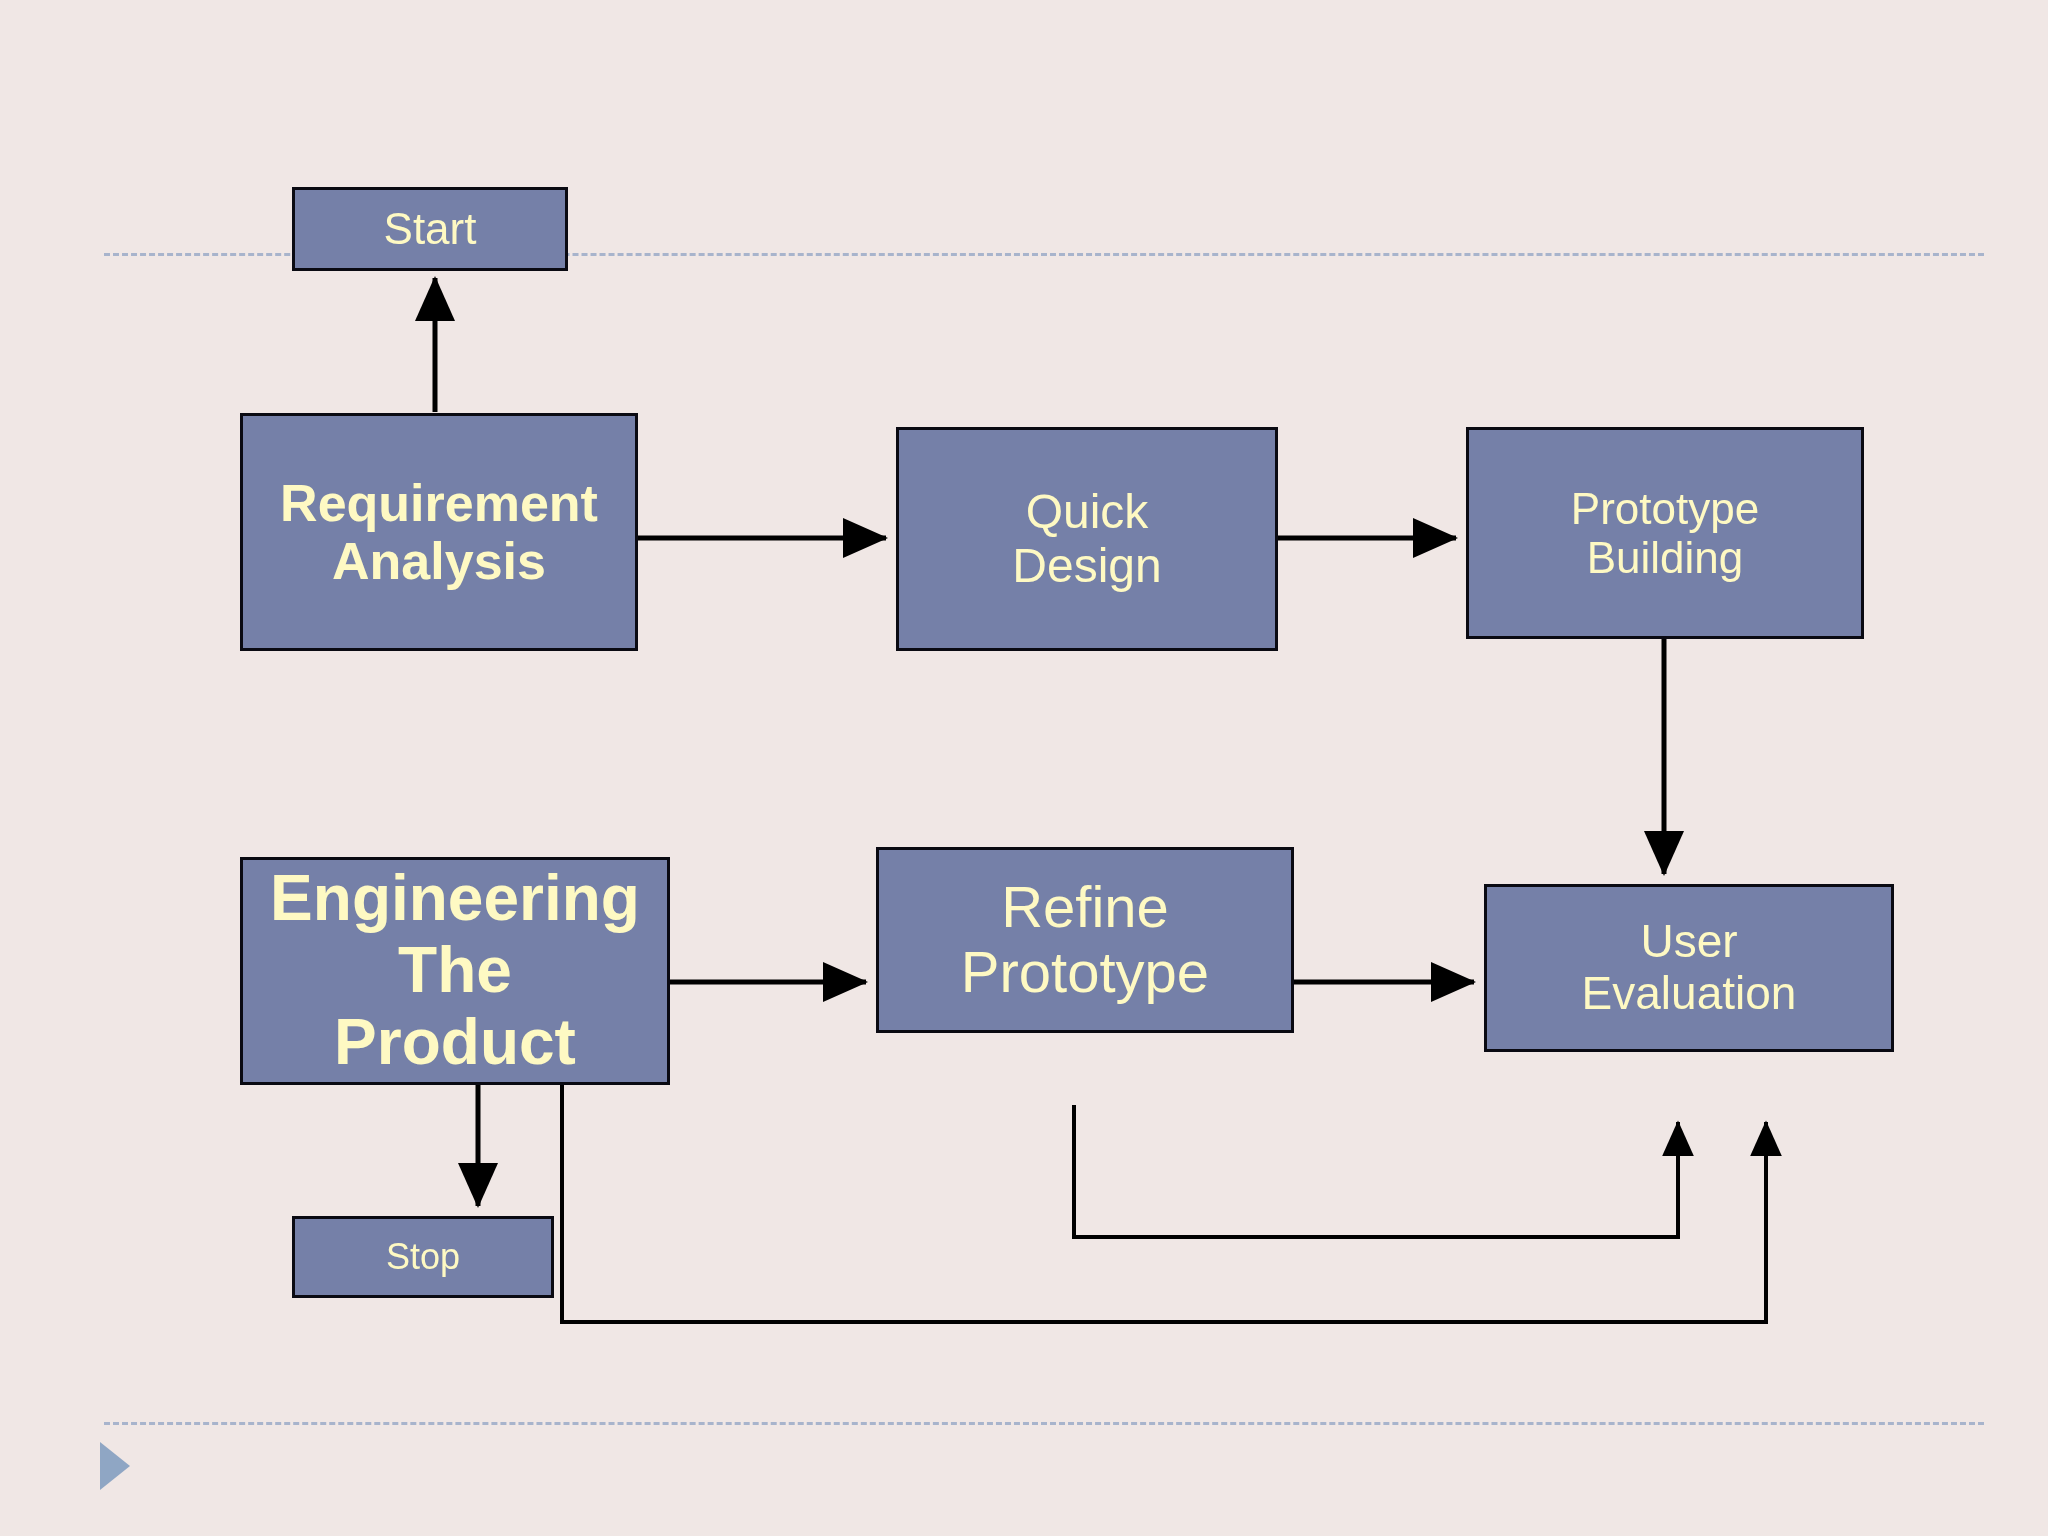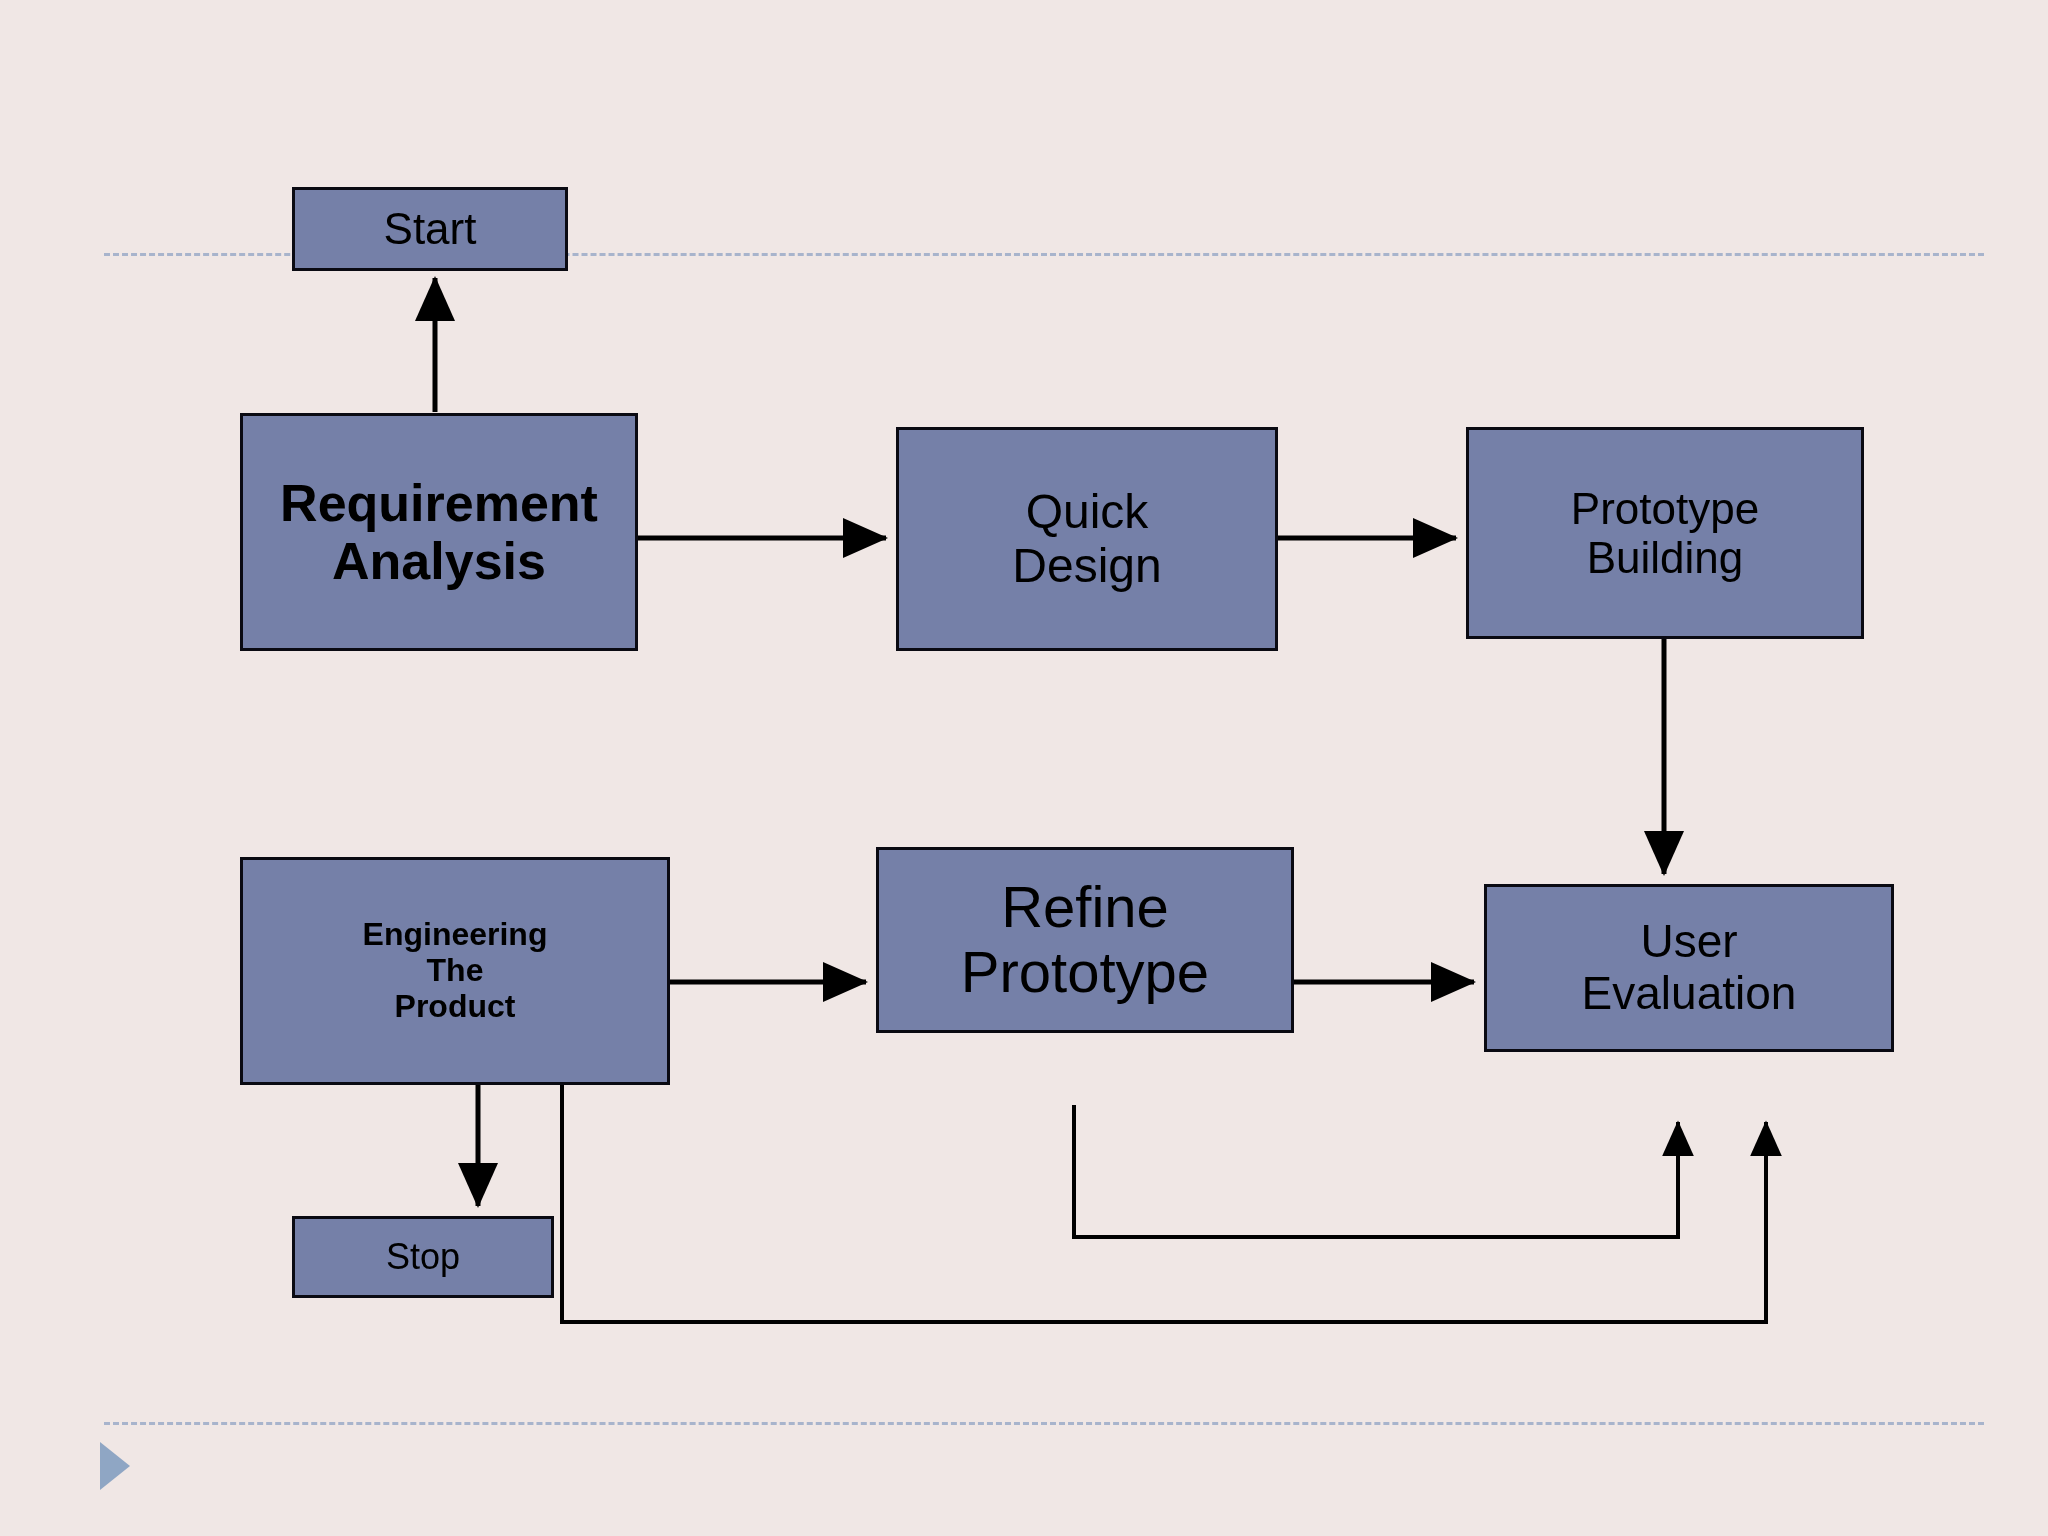--- a/index.html
+++ b/index.html
@@ -26,21 +26,21 @@
   }
   .node {
     position: absolute;
     box-sizing: border-box;
     background: #7580a8;
     border: 3px solid #0a0a12;
     display: flex;
     align-items: center;
     justify-content: center;
     text-align: center;
-    color: #000000;
+    color: #fef9c3;
     line-height: 1.12;
     z-index: 3;
   }
   .node .label {
     display: block;
     width: 100%;
     white-space: pre-line;
   }
   .node.bold .label { font-weight: bold; }
   .dash-line {
@@ -125,21 +125,21 @@
   <div class="node" style="left:896px; top:427px; width:382px; height:224px; font-size:48px;">
     <span class="label">Quick
 Design</span>
   </div>
 
   <div class="node" style="left:1466px; top:427px; width:398px; height:212px; font-size:44px;">
     <span class="label">Prototype
 Building</span>
   </div>
 
-  <div class="node bold" style="left:240px; top:857px; width:430px; height:228px; font-size:32px;">
+  <div class="node bold" style="left:240px; top:857px; width:430px; height:228px; font-size:64px;">
     <span class="label">Engineering
 The
 Product</span>
   </div>
 
   <div class="node" style="left:876px; top:847px; width:418px; height:186px; font-size:58px;">
     <span class="label">Refine
 Prototype</span>
   </div>
 

